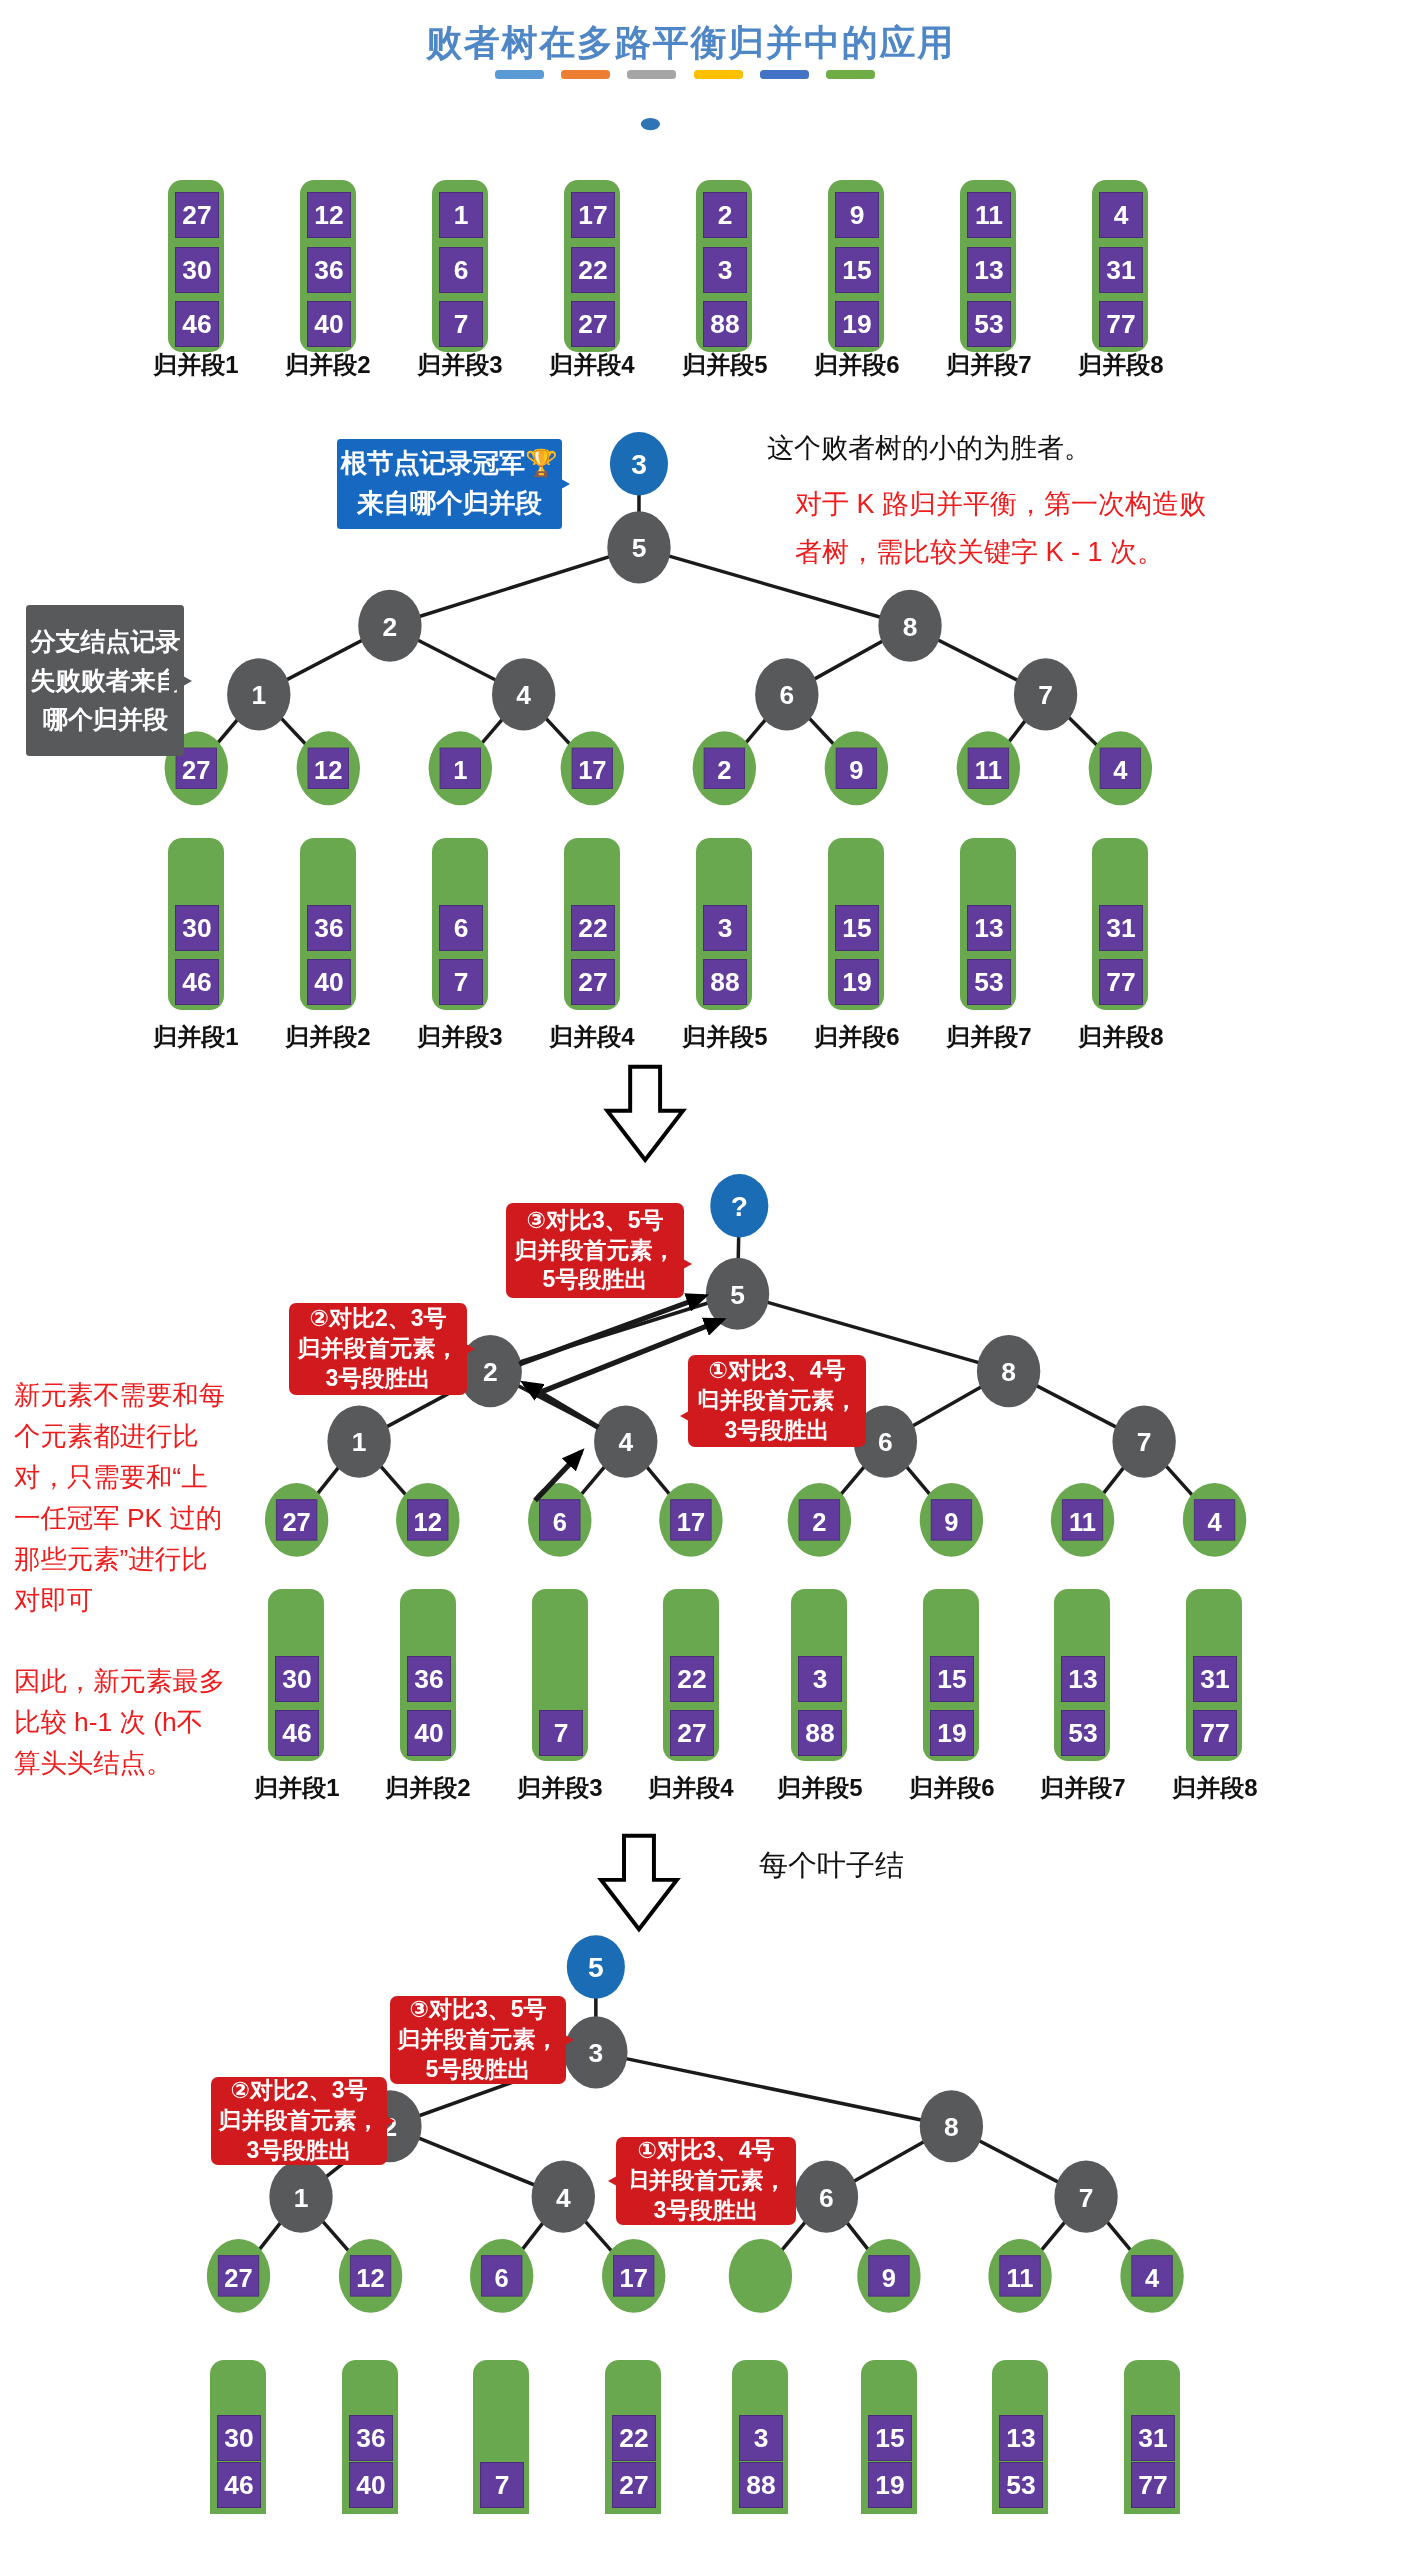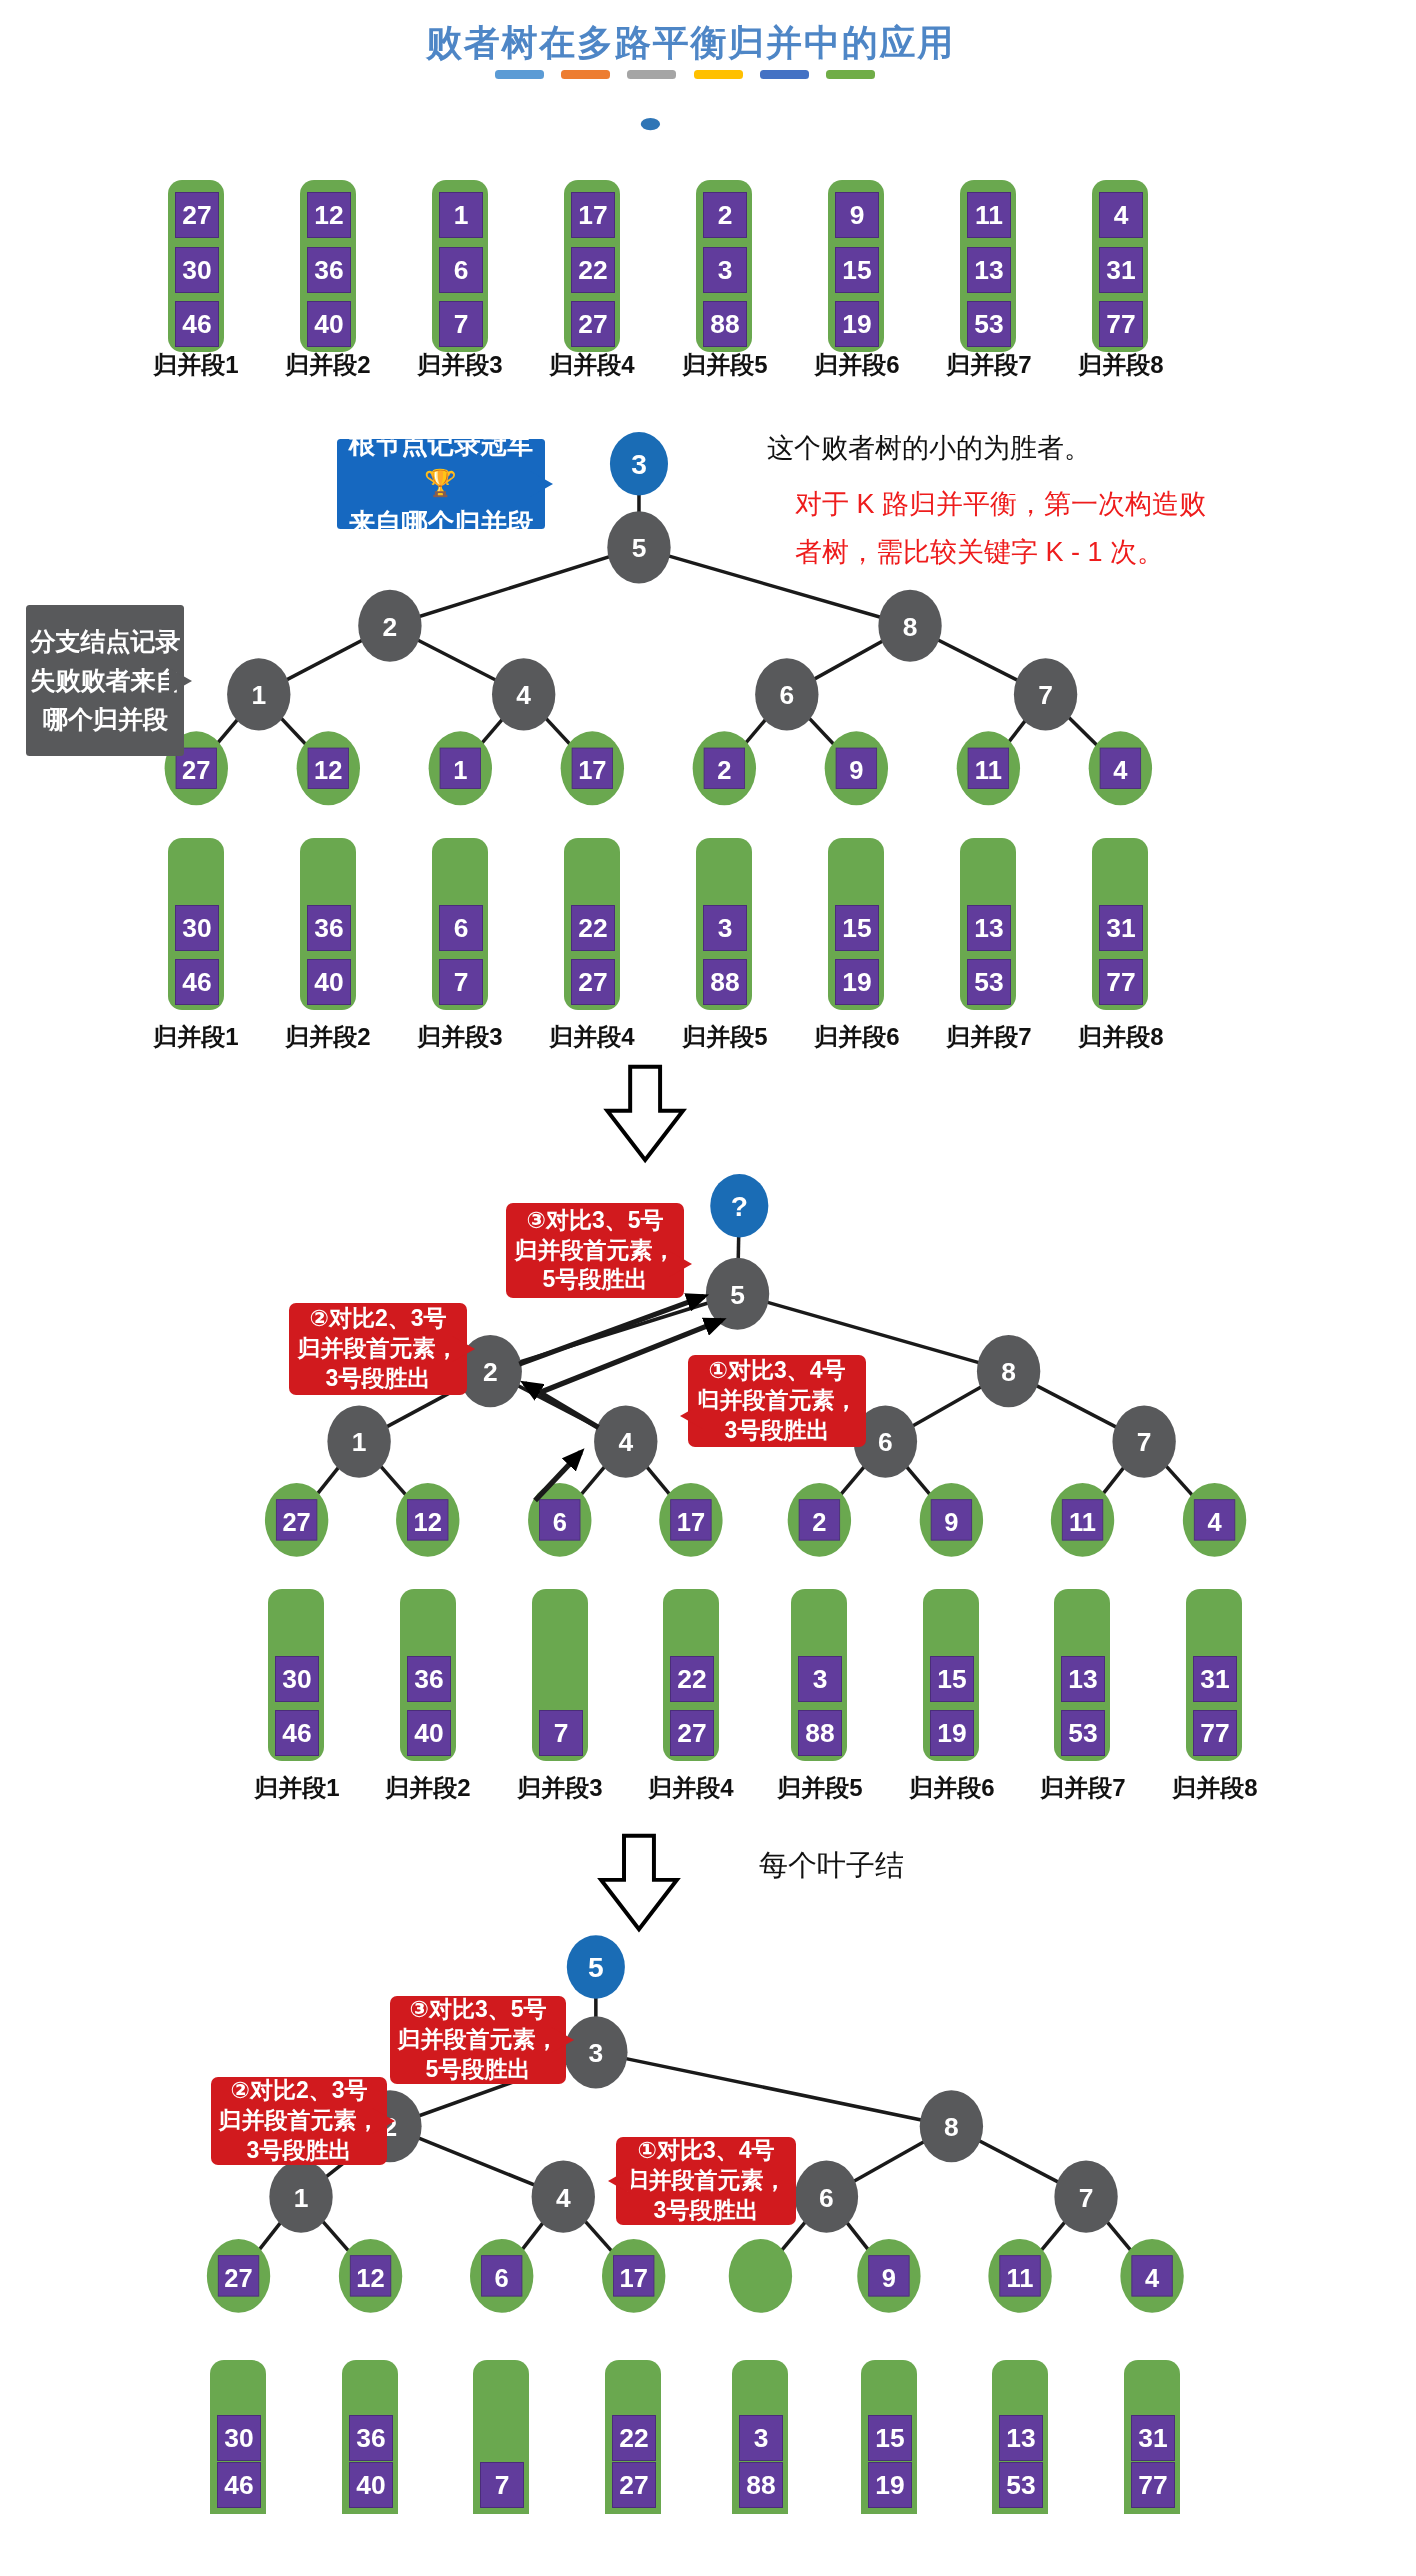--- a/index.html
+++ b/index.html
@@ -480,21 +480,21 @@
       <div class="seg-col cut" style="left: 992px; top: 2360px; height: 154px;">
         <div class="seg-cell" style="top: 55px;">13</div>
         <div class="seg-cell" style="top: 102px;">53</div>
       </div>
       <div class="seg-col cut" style="left: 1124px; top: 2360px; height: 154px;">
         <div class="seg-cell" style="top: 55px;">31</div>
         <div class="seg-cell" style="top: 102px;">77</div>
       </div>
     </div>
 
-  <div class="callout co-blue tail-r" style="left:337px;top:439px;width:208px;height:90px;">根节点记录冠军🏆
+  <div class="callout co-blue tail-r" style="left:337px;top:439px;width:225px;height:90px;">根节点记录冠军🏆
 来自哪个归并段</div>
   <div class="callout co-gray tail-r" style="left:26.4px;top:605px;width:158px;height:151px;">分支结点记录
 失败败者来自
 哪个归并段</div>
 
   <div class="callout co-red tail-r tail-r-low" style="left:506px;top:1203px;width:178px;height:95px;">③对比3、5号
 归并段首元素，
 5号段胜出</div>
   <div class="callout co-red tail-r" style="left:289px;top:1303px;width:178px;height:92px;">②对比2、3号
 归并段首元素，
@@ -509,15 +509,25 @@
   <div class="callout co-red tail-r" style="left:211px;top:2077px;width:176px;height:88px;">②对比2、3号
 归并段首元素，
 3号段胜出</div>
   <div class="callout co-red tail-l" style="left:616px;top:2137px;width:180px;height:88px;">①对比3、4号
 归并段首元素，
 3号段胜出</div>
 
   <div class="note note-black" style="left:767px;top:430px;">这个败者树的小的为胜者。</div>
   <div class="note note-black note-red" style="left:767px;top:480px;line-height:1.78;margin-left:28px;">对于 K 路归并平衡，第一次构造败
 者树，需比较关键字 K - 1 次。</div>
+  <div class="note note-red" style="left:14px;top:1375px;width:277px;font-size:26.4px;line-height:1.55;">新元素不需要和每
+个元素都进行比
+对，只需要和“上
+一任冠军 PK 过的
+那些元素”进行比
+对即可
+
+因此，新元素最多
+比较 h-1 次 (h不
+算头头结点。</div>
   <div class="note note-black" style="left:759px;top:1846px;font-size:29px;">每个叶子结</div>
 </div>
 
 
 </body></html>

